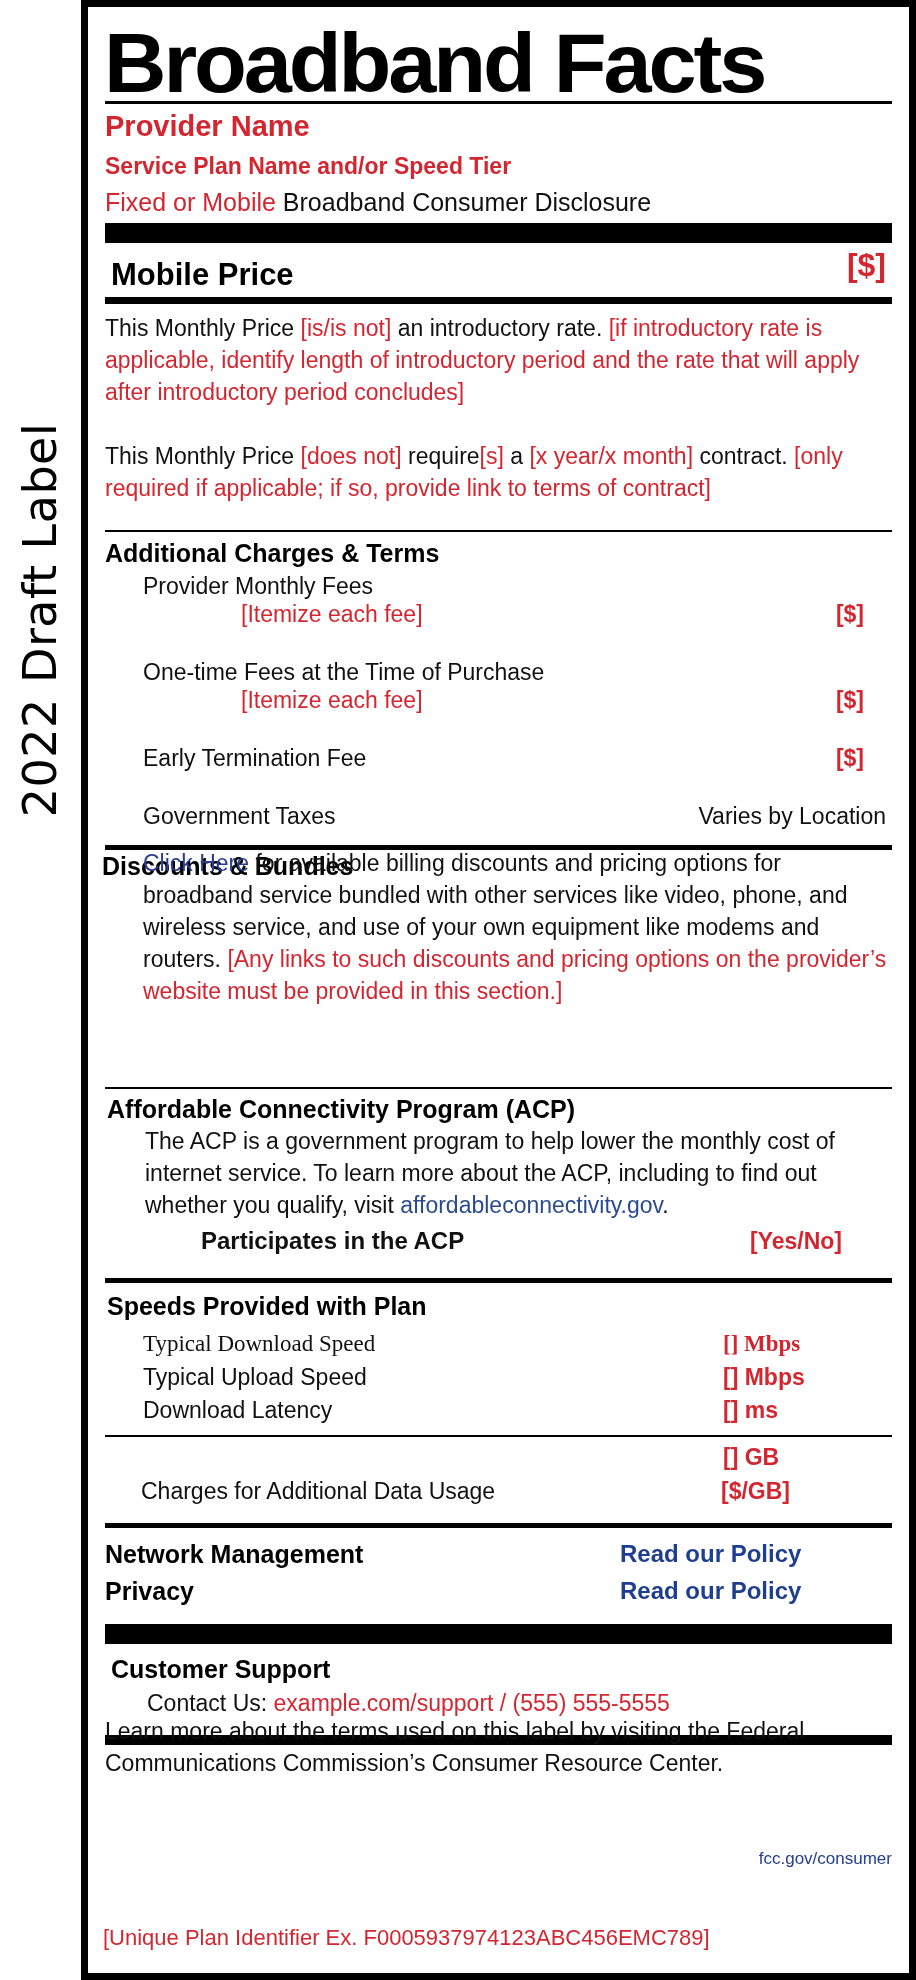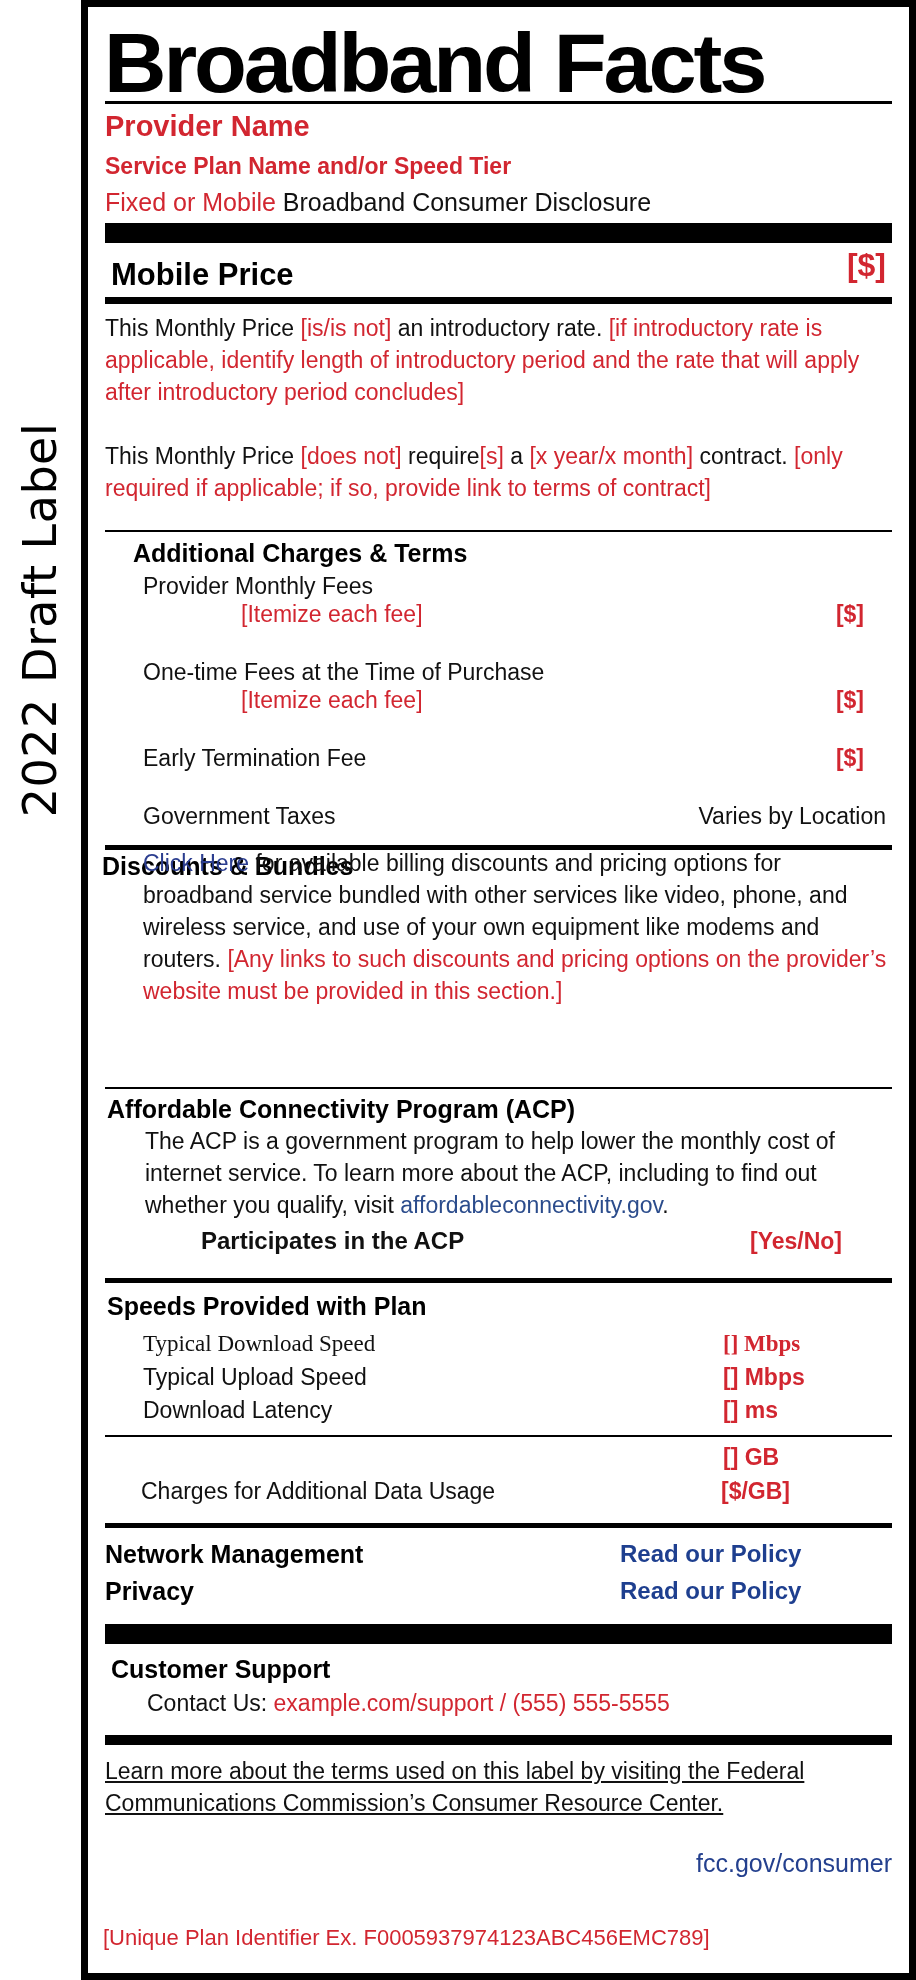--- a/index.html
+++ b/index.html
@@ -51,21 +51,21 @@
     <div class="abs red" style="top:240px;text-align:right;font-weight:900;font-size:32px;right:6px;">[$]</div>
     <div class="rule-med" style="top:290px;height:7px;"></div>
     <div class="abs body-txt" style="top:305px;">
       <span>This Monthly Price </span><span class="red">[is/is not]</span><span> an introductory rate. </span><span class="red">[if introductory rate is applicable, identify length of introductory period and the rate that will apply after introductory period concludes]</span>
     </div>
     <div class="abs body-txt" style="top:433px;">
       <span>This Monthly Price </span><span class="red">[does not]</span><span> require</span><span class="red">[s]</span><span> a </span><span class="red">[x year/x month]</span><span> contract. </span><span class="red">[only required if applicable; if so, provide link to terms of contract]</span>
     </div>
     <div class="rule-thin" style="top:523px;"></div>
 
-    <div class="abs h-sec" style="top:532px;margin-left:28px;">Additional Charges &amp; Terms</div>
+    <div class="abs h-sec" style="top:532px;">Additional Charges &amp; Terms</div>
     <div class="row indent" style="top:565px;">
       <span>Provider Monthly Fees</span>
     </div>
     <div class="row indent2" style="top:593px;">
       <span class="red">[Itemize each fee]</span>
       <span class="val red" style="right:28px;">[$]</span>
     </div>
     <div class="row indent" style="top:651px;">
       <span>One-time Fees at the Time of Purchase</span>
     </div>
@@ -132,18 +132,18 @@
       <a class="val blue" href="#" style="left:515px;right:auto;font-weight:900;font-size:24px;color:#1e3f8f;">Read our Policy</a>
     </div>
     <div class="rule-thick" style="top:1617px;"></div>
 
     <div class="abs h-sec" style="top:1648px;left:6px;">Customer Support</div>
     <div class="abs body-txt" style="top:1680px;padding-left:42px;">
       <span>Contact Us: </span><a class="red" href="#">example.com/support / (555) 555-5555</a>
     </div>
     <div class="rule-thick" style="top:1728px;height:10px;"></div>
 
-    <div class="abs body-txt" style="top:1748px;text-decoration:underline;">Learn more about the terms used on this label by visiting the Federal Communications Commission’s Consumer Resource Center.</div>
-    <a class="abs blue" href="#" style="top:1842px;text-align:right;font-size:25px;color:#24408e;right:0;">fcc.gov/consumer</a>
+    <div class="abs body-txt" style="top:1708px;">Learn more about the terms used on this label by visiting the Federal Communications Commission’s Consumer Resource Center.</div>
+    <a class="abs blue" href="#" style="top:1842px;text-align:right;font-size:17px;color:#24408e;right:0;">fcc.gov/consumer</a>
     <div class="abs red" style="top:1918px;left:-2px;font-size:22px;">[Unique Plan Identifier Ex. F0005937974123ABC456EMC789]</div>
 
   </div>
 </div>
 
 </body></html>

